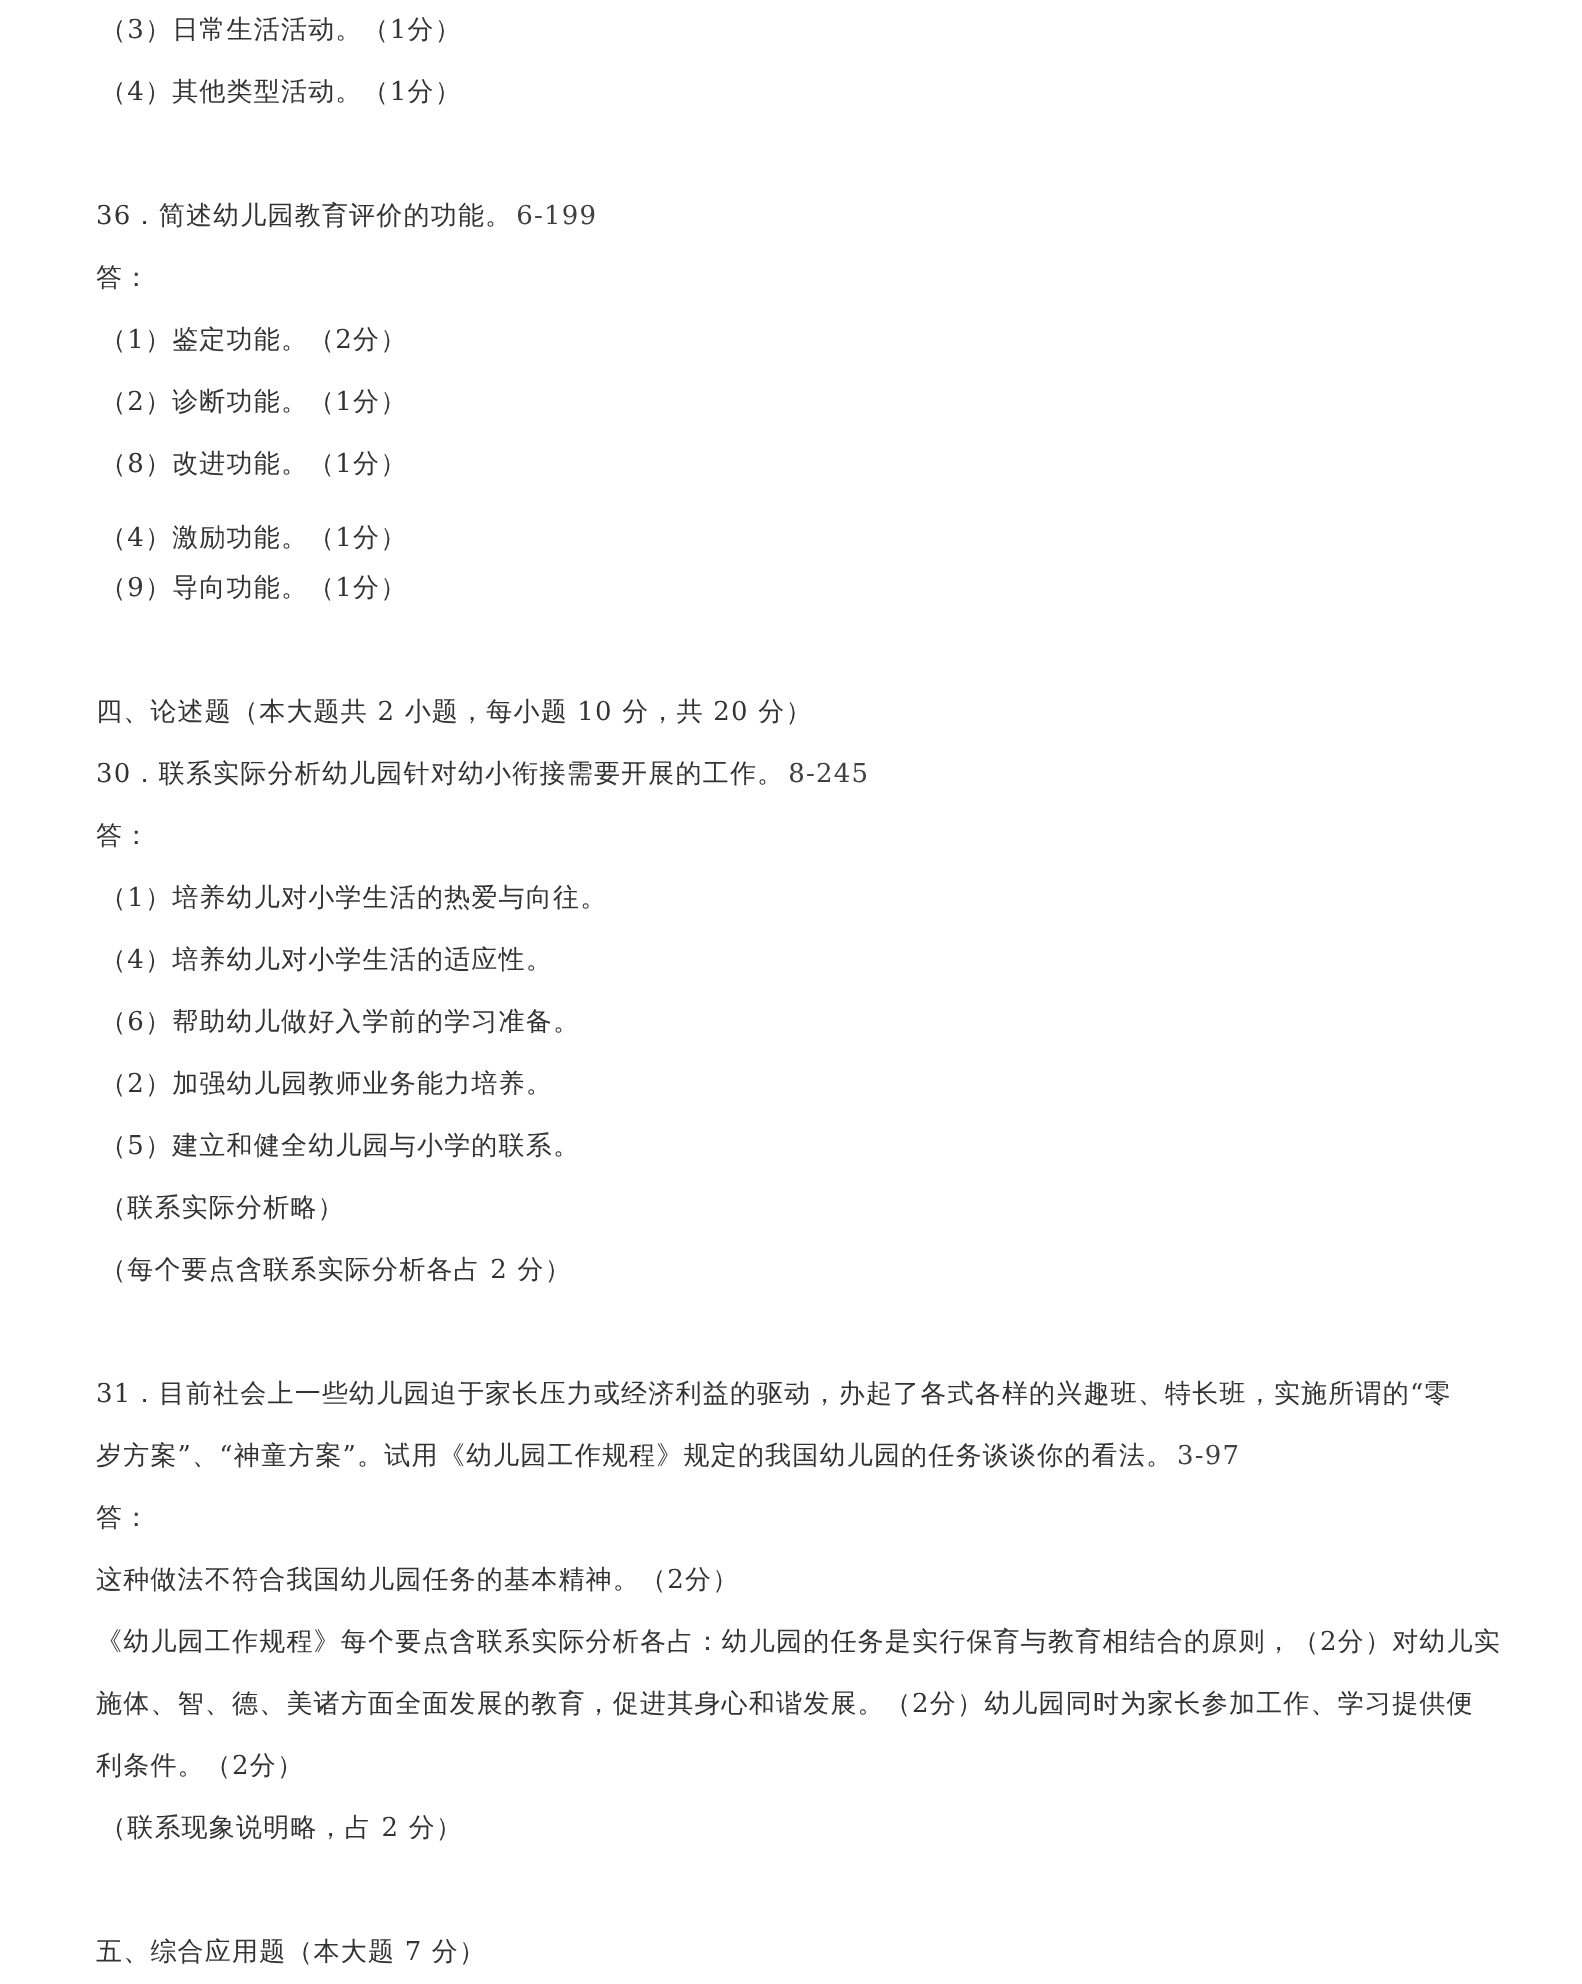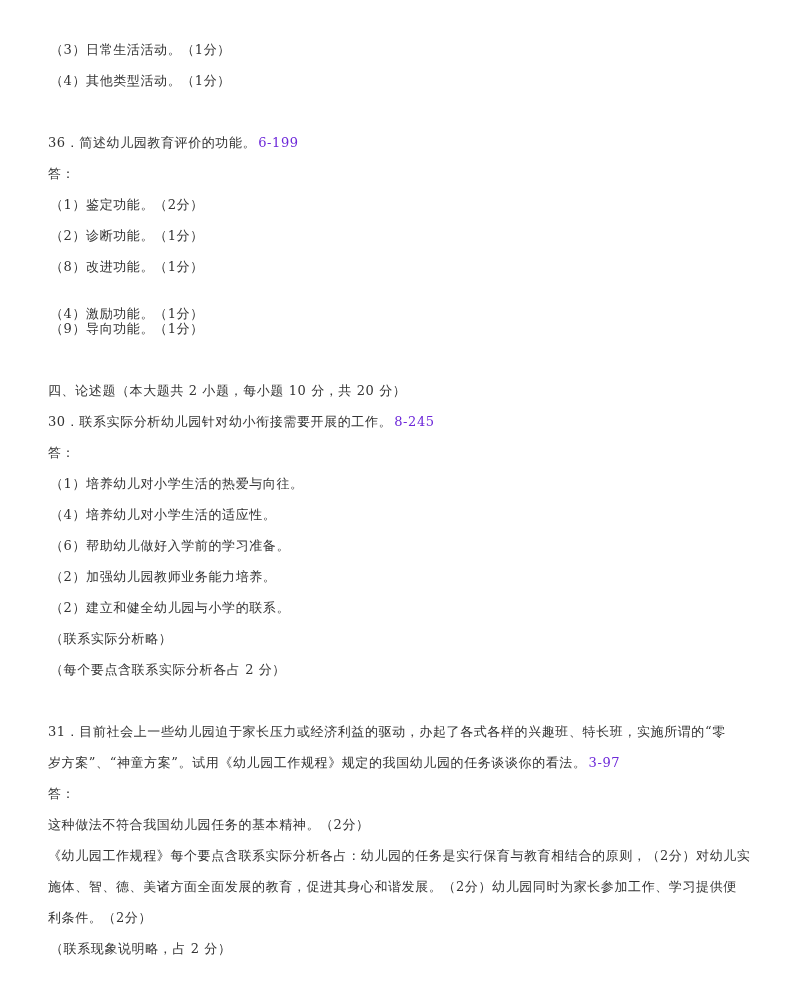--- a/index.html
+++ b/index.html
@@ -16,52 +16,51 @@
       color: #333333;
       font-size: 13px;
     }
     .line {
       position: absolute;
       left: 48px;
       white-space: nowrap;
       line-height: 20px;
       height: 20px;
       letter-spacing: 0.6px;
-      margin-top: 34px;
     }
     .ind { left: 50px; }
-    .ref { color: #6d28d9; margin-left: 2px; }
+    .ref { color: #404040; margin-left: 2px; }
   </style>
 </head>
 <body>
 
 <div class="line ind" style="top:6px">（3）日常生活活动。（1分）</div>
 <div class="line ind" style="top:37px">（4）其他类型活动。（1分）</div>
 
 <div class="line" style="top:99px">
   <span>36．简述幼儿园教育评价的功能。</span><span class="ref">6-199</span>
 </div>
 <div class="line" style="top:130px">答：</div>
 <div class="line ind" style="top:161px">（1）鉴定功能。（2分）</div>
 <div class="line ind" style="top:192px">（2）诊断功能。（1分）</div>
 <div class="line ind" style="top:223px">（8）改进功能。（1分）</div>
-<div class="line ind" style="top:270px">（4）激励功能。（1分）</div>
+<div class="line ind" style="top:260px">（4）激励功能。（1分）</div>
 <div class="line ind" style="top:285px">（9）导向功能。（1分）</div>
 
 <div class="line" style="top:347px">四、论述题（本大题共 2 小题，每小题 10 分，共 20 分）</div>
 
 <div class="line" style="top:378px">
   <span>30．联系实际分析幼儿园针对幼小衔接需要开展的工作。</span><span class="ref">8-245</span>
 </div>
 <div class="line" style="top:409px">答：</div>
 <div class="line ind" style="top:440px">（1）培养幼儿对小学生活的热爱与向往。</div>
 <div class="line ind" style="top:471px">（4）培养幼儿对小学生活的适应性。</div>
 <div class="line ind" style="top:502px">（6）帮助幼儿做好入学前的学习准备。</div>
 <div class="line ind" style="top:533px">（2）加强幼儿园教师业务能力培养。</div>
-<div class="line ind" style="top:564px">（2）建立和健全幼儿园与小学的联系。</div>
+<div class="line ind" style="top:564px">（5）建立和健全幼儿园与小学的联系。</div>
 <div class="line ind" style="top:595px">（联系实际分析略）</div>
 <div class="line ind" style="top:626px">（每个要点含联系实际分析各占 2 分）</div>
 
 <div class="line" style="top:688px">31．目前社会上一些幼儿园迫于家长压力或经济利益的驱动，办起了各式各样的兴趣班、特长班，实施所谓的“零</div>
 <div class="line" style="top:719px">
   <span>岁方案”、“神童方案”。试用《幼儿园工作规程》规定的我国幼儿园的任务谈谈你的看法。</span><span class="ref">3-97</span>
 </div>
 <div class="line" style="top:750px">答：</div>
 <div class="line" style="top:781px">这种做法不符合我国幼儿园任务的基本精神。（2分）</div>
 <div class="line" style="top:812px">《幼儿园工作规程》每个要点含联系实际分析各占：幼儿园的任务是实行保育与教育相结合的原则，（2分）对幼儿实</div>

